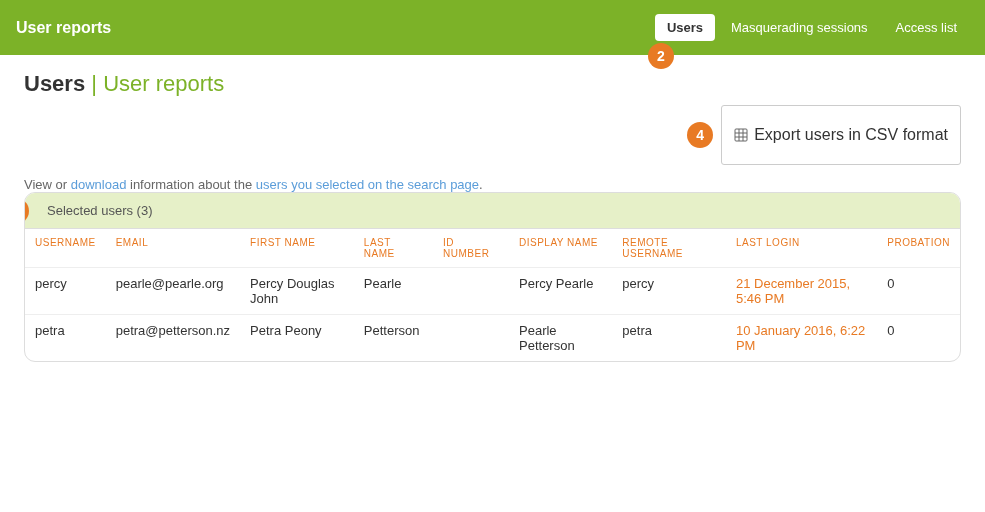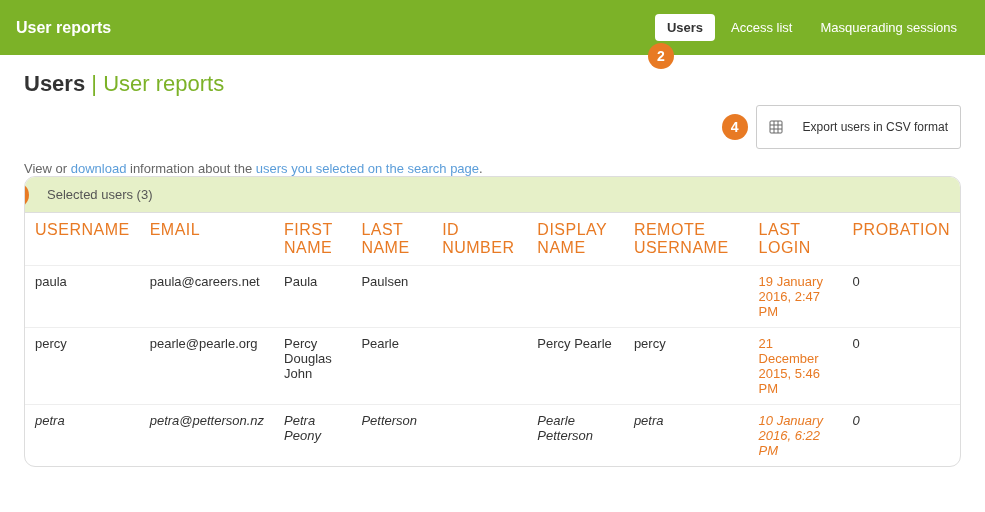--- a/index.html
+++ b/index.html
@@ -54,27 +54,27 @@
       color: #7cb228;
       font-weight: normal;
     }
     .page-title span.subtitle {
       color: #7cb228;
       font-weight: normal;
     }
     .export-btn {
       display: flex;
       align-items: center;
-      gap: 20px;
+      gap: 6px;
       border: 1px solid #ccc;
       background: #fff;
-      padding: 14px 12px;
+      padding: 20px 12px;
       cursor: pointer;
       border-radius: 3px;
-      font-size: 12px;
+      font-size: 16px;
       color: #333;
     }
 
     
     .info-text {
       color: #666;
       font-size: 13px;
     }
     .info-text a {
       color: #5b9dd9;
@@ -100,33 +100,32 @@
       width: 100%;
       border-collapse: collapse;
     }
     thead tr {
       background: #fff;
     }
     thead th {
       text-align: left;
       padding: 8px 10px;
       color: #e87a24;
-      font-size: 16px;
+      font-size: 10px;
       font-weight: normal;
       text-transform: uppercase;
       border-bottom: 1px solid #eee;
       letter-spacing: 0.5px;
       vertical-align: top;
     }
     tbody tr {
       border-bottom: 1px solid #eee;
     }
     tbody tr:last-child {
       border-bottom: none;
-      font-style: italic;
     }
     tbody td {
       padding: 8px 10px;
       font-size: 13px;
       vertical-align: top;
     }
     .last-login-cell {
       color: #e87a24;
     }
 
@@ -174,22 +173,22 @@
       position: relative;
     }
   </style>
 </head>
 <body>
 
 <div class="header">
   <span class="header-title">User reports</span>
   <div class="header-nav">
     <span class="nav-item active">Users</span>
+    <span class="nav-item">Masquerading sessions</span>
     <span class="nav-item">Access list</span>
-    <span class="nav-item">Masquerading sessions</span>
   </div>
 </div>
 
 <div style="position:relative; height:0;">
   <div class="num-2" style="top: -12px; left: 648px;">2</div>
 </div>
 
 <div class="page-content">
 
   <div class="page-title">
@@ -234,31 +233,20 @@
           <th>FIRST NAME</th>
           <th>LAST NAME</th>
           <th>ID NUMBER</th>
           <th>DISPLAY NAME</th>
           <th>REMOTE USERNAME</th>
           <th>LAST LOGIN</th>
           <th>PROBATION</th>
         </tr>
       </thead>
       <tbody id="table-body">
-      <tr>
-            <td>paula</td>
-            <td>paula@careers.net</td>
-            <td>Paula</td>
-            <td>Paulsen</td>
-            <td></td>
-            <td></td>
-            <td></td>
-            <td class="last-login-cell">19 January 2016, 2:47 PM</td>
-            <td>0</td>
-          </tr>
           <tr>
             <td>percy</td>
             <td>pearle@pearle.org</td>
             <td>Percy Douglas John</td>
             <td>Pearle</td>
             <td></td>
             <td>Percy Pearle</td>
             <td>percy</td>
             <td class="last-login-cell">21 December 2015, 5:46 PM</td>
             <td>0</td>

